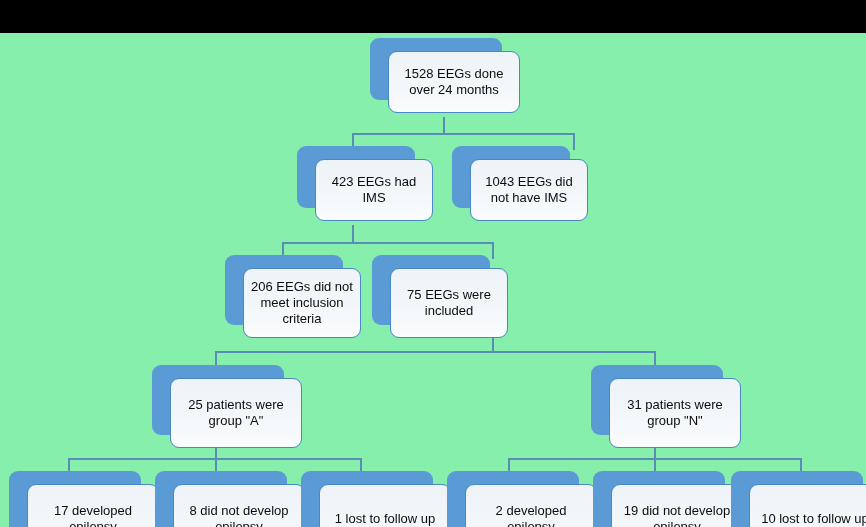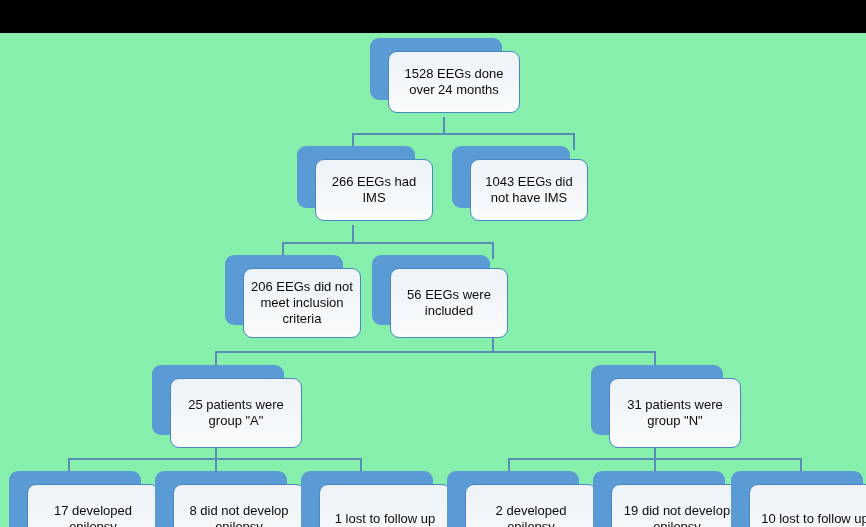--- a/index.html
+++ b/index.html
@@ -98,42 +98,42 @@
   <div class="node wide" style="left:370px; top:5px;">
     <div class="plate"></div>
     <div class="card">
       <span>1528  EEGs done over 24 months</span>
     </div>
   </div>
 
   <div class="node" style="left:297px; top:113px;">
     <div class="plate"></div>
     <div class="card">
-      <span>266 EEGs had IMS</span>
+      <span>423 EEGs had IMS</span>
     </div>
   </div>
 
   <div class="node" style="left:452px; top:113px;">
     <div class="plate"></div>
     <div class="card">
       <span>1043  EEGs did not have IMS</span>
     </div>
   </div>
 
   <div class="node tall" style="left:225px; top:222px;">
     <div class="plate"></div>
     <div class="card">
       <span>206 EEGs did not meet inclusion criteria</span>
     </div>
   </div>
 
   <div class="node tall" style="left:372px; top:222px;">
     <div class="plate"></div>
     <div class="card">
-      <span>56 EEGs were included</span>
+      <span>75 EEGs were included</span>
     </div>
   </div>
 
   <div class="node wide tall" style="left:152px; top:332px;">
     <div class="plate"></div>
     <div class="card">
       <span>25 patients were group "A"</span>
     </div>
   </div>
 

